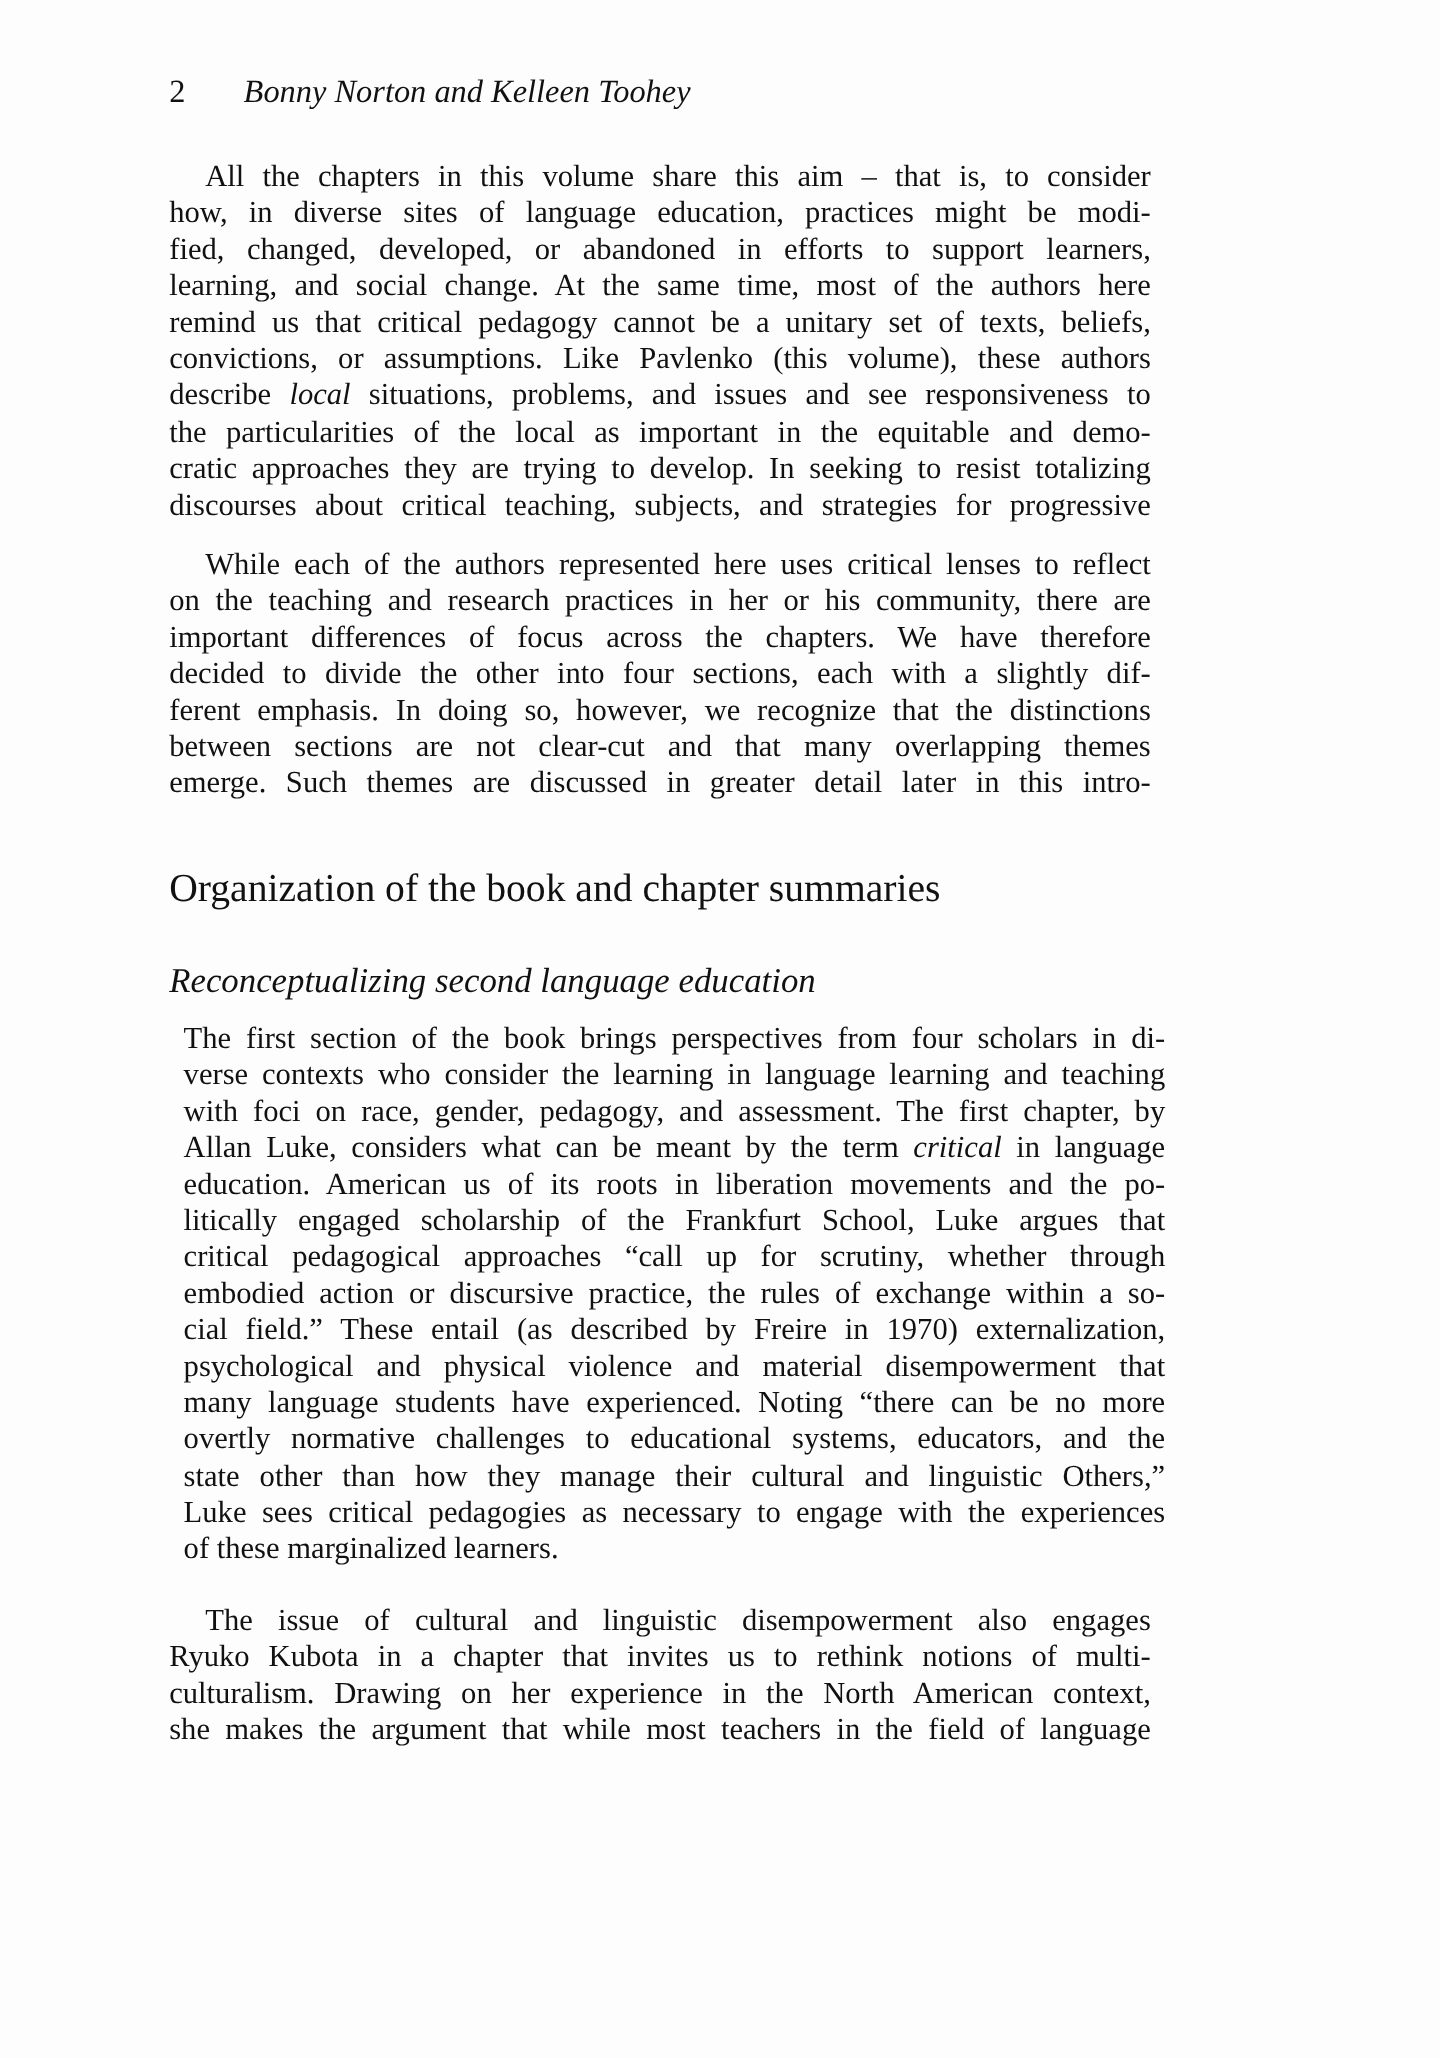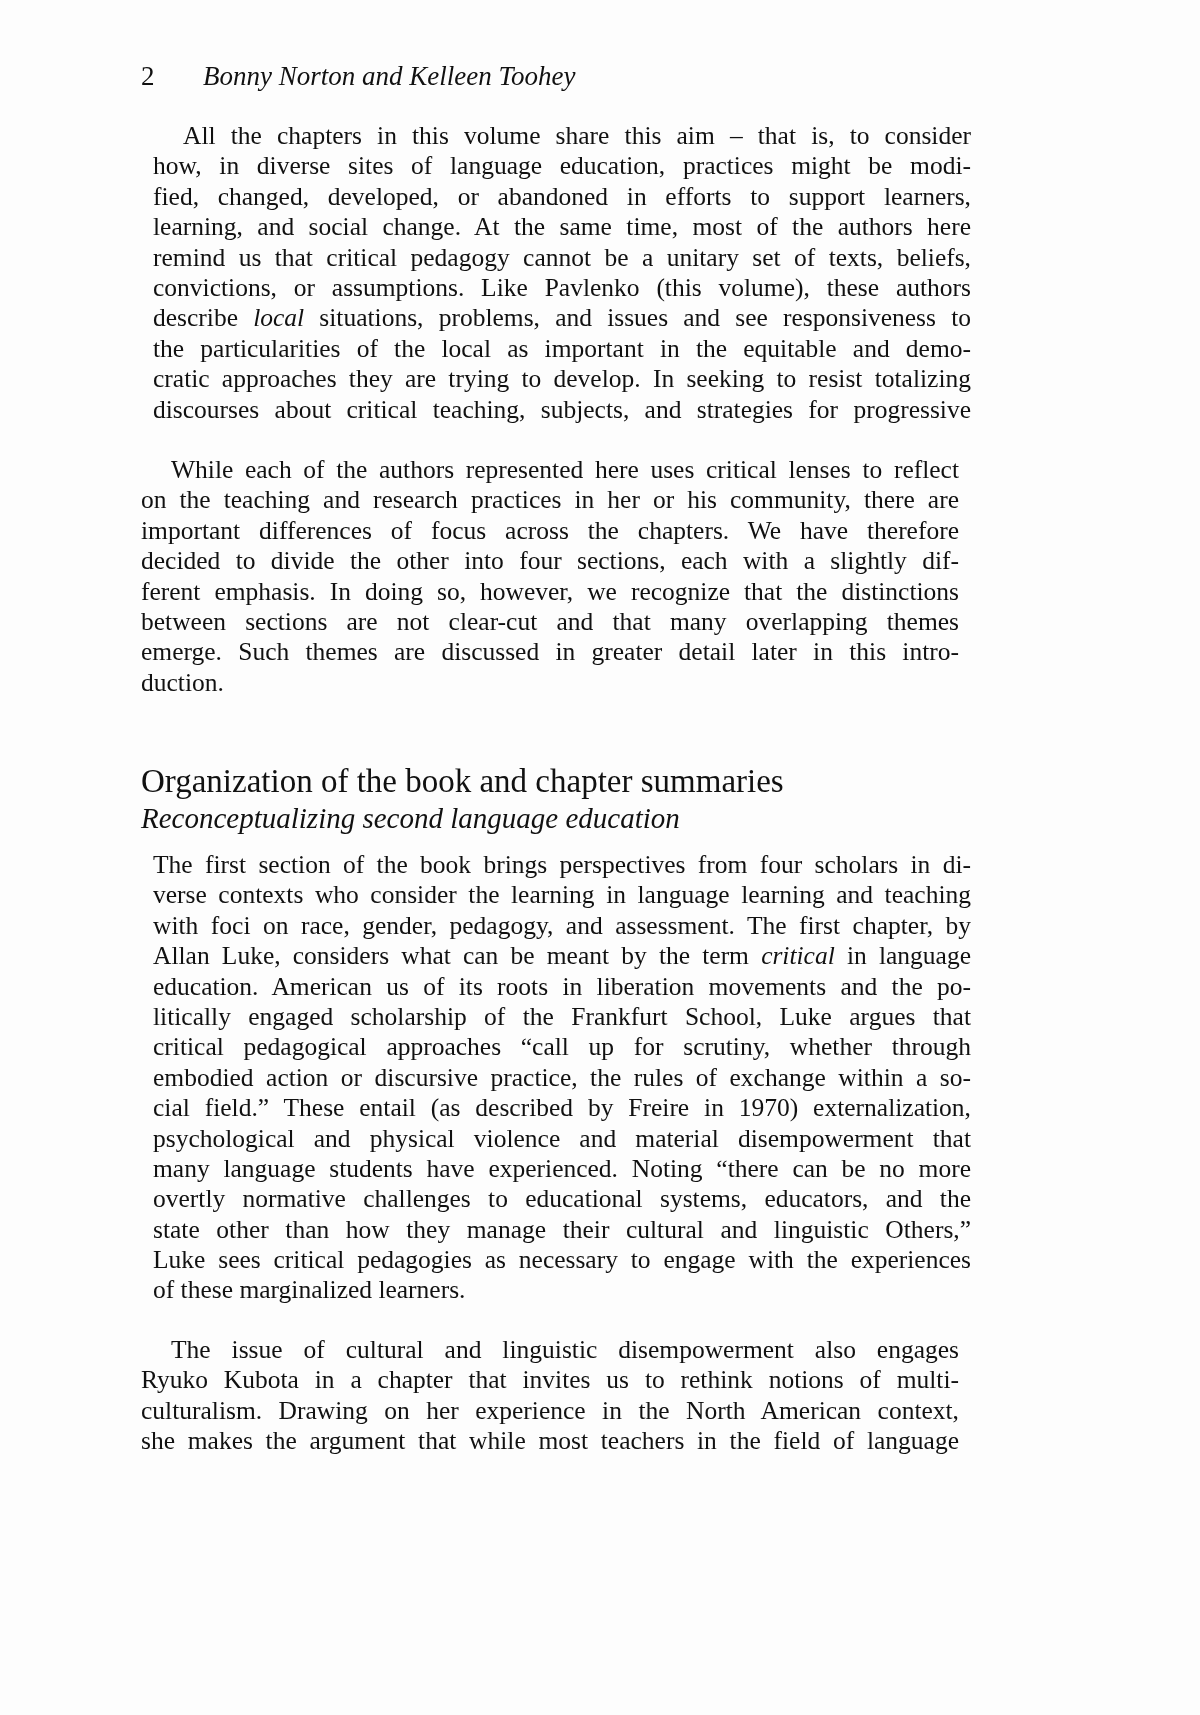--- a/index.html
+++ b/index.html
@@ -10,34 +10,34 @@
   .running-head .authors { position: absolute; left: 62px; top: 0; font-style: italic; }
   .body-block { position: absolute; left: 141px; width: 818px; }
   .line { height: 30.4px; font-size: 25.5px; line-height: 30.4px; text-align: justify; text-align-last: justify; white-space: nowrap; overflow: visible; }
   .line.last { text-align-last: left; }
   .line.indent { padding-left: 30px; }
   .line span { white-space: pre; }
   .line > .wrap { display: block; white-space: normal; text-align: justify; text-align-last: justify; }
   .line.last > .wrap { text-align-last: left; }
   .line.indent > .wrap { padding-left: 0; }
   em, .it { font-style: italic; }
-  .h1 { position: absolute; left: 141px; top: 759px; font-size: 33px; line-height: 44px; white-space: nowrap; }
+  .h1 { position: absolute; left: 141px; top: 719px; font-size: 33px; line-height: 44px; white-space: nowrap; }
   .h2 { position: absolute; left: 141px; top: 799px; font-size: 29px; line-height: 38px; font-style: italic; white-space: nowrap; font-family: Liberation Serif, serif; }
 </style>
 </head>
 <body>
 
 <div class="page">
 
   <div class="running-head">
     <span class="folio">2</span>
     <span class="authors">Bonny Norton and Kelleen Toohey</span>
   </div>
 
-  <div class="body-block" style="top:121px;margin-left:12px;">
+  <div class="body-block" style="top:132px;">
       <div class="line indent">
         <span class="wrap">All the chapters in this volume share this aim – that is, to consider</span>
       </div>
       <div class="line">
         <span class="wrap">how, in diverse sites of language education, practices might be modi-</span>
       </div>
       <div class="line">
         <span class="wrap">fied, changed, developed, or abandoned in efforts to support learners,</span>
       </div>
       <div class="line">
@@ -77,23 +77,20 @@
         <span class="wrap">decided to divide the other into four sections, each with a slightly dif-</span>
       </div>
       <div class="line">
         <span class="wrap">ferent emphasis. In doing so, however, we recognize that the distinctions</span>
       </div>
       <div class="line">
         <span class="wrap">between sections are not clear-cut and that many overlapping themes</span>
       </div>
       <div class="line">
         <span class="wrap">emerge. Such themes are discussed in greater detail later in this intro-</span>
-      </div>
-      <div class="line last">
-        <span class="wrap">duction.</span>
       </div>
     </div>
 
   <div class="h1">Organization of the book and chapter summaries</div>
 
   <div class="h2">Reconceptualizing second language education</div>
 
   <div class="body-block" style="top:850px;margin-left:12px;">
       <div class="line">
         <span class="wrap">The first section of the book brings perspectives from four scholars in di-</span>

